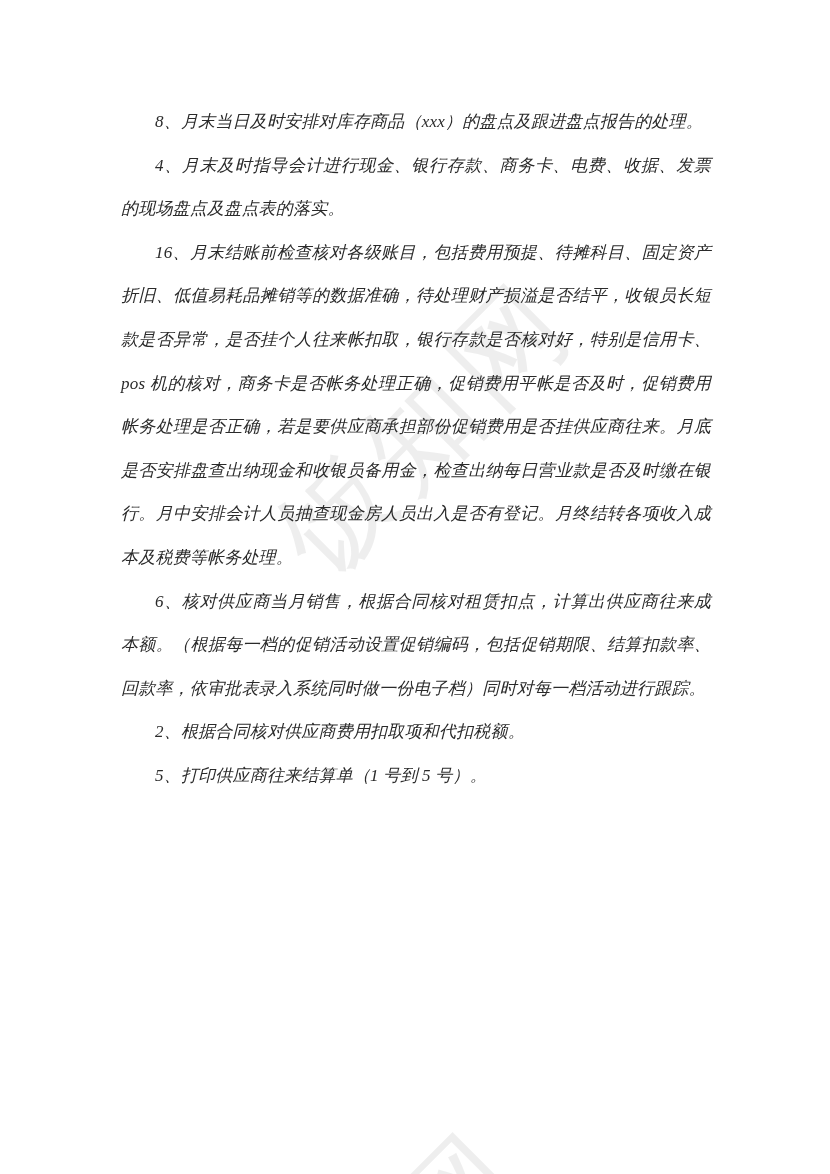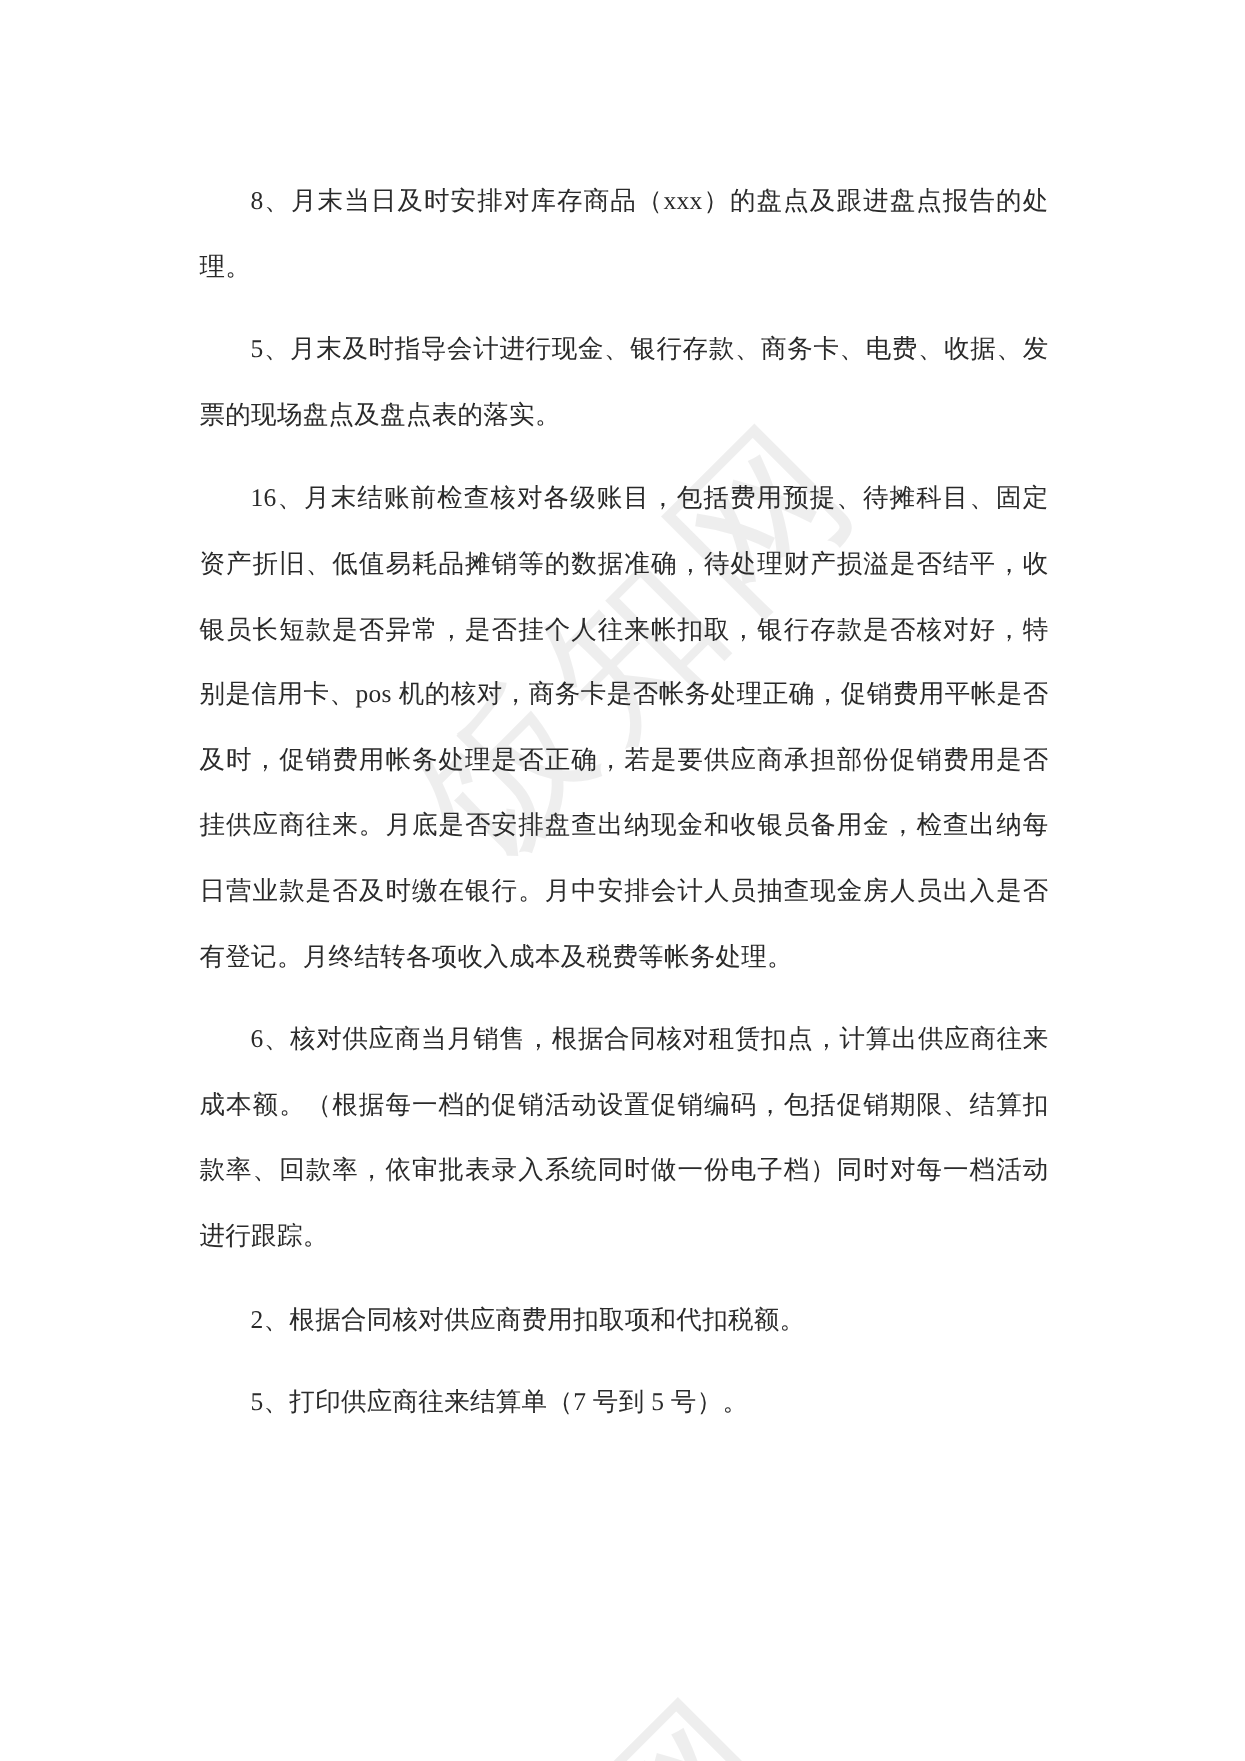--- a/index.html
+++ b/index.html
@@ -16,23 +16,24 @@
     left: 121px;
     top: 100px;
     width: 590px;
     font-size: 17px;
     line-height: 43.6px;
     color: #2a2a2a;
     text-align: justify;
     letter-spacing: 0.2px;
   }
   .doc p {
-    margin: 12px;
+    margin: 0;
     padding: 0;
     text-indent: 2em;
+    font-style: italic;
   }
   .watermark {
     position: absolute;
     font-family: "Liberation Sans", "DejaVu Sans", sans-serif;
     font-size: 110px;
     letter-spacing: 10px;
     line-height: 130px;
     width: 380px;
     height: 130px;
     text-align: center;
@@ -48,20 +49,20 @@
 </head>
 <body>
 
 <div class="page">
 
   <div id="wm-center" class="watermark">饭知网</div>
   <div id="wm-bottom" class="watermark">饭知网</div>
 
   <div class="doc">
     <p>8、月末当日及时安排对库存商品（xxx）的盘点及跟进盘点报告的处理。</p>
-    <p>5、月末及时指导会计进行现金、银行存款、商务卡、电费、收据、发票的现场盘点及盘点表的落实。</p>
+    <p>4、月末及时指导会计进行现金、银行存款、商务卡、电费、收据、发票的现场盘点及盘点表的落实。</p>
     <p>16、月末结账前检查核对各级账目，包括费用预提、待摊科目、固定资产折旧、低值易耗品摊销等的数据准确，待处理财产损溢是否结平，收银员长短款是否异常，是否挂个人往来帐扣取，银行存款是否核对好，特别是信用卡、pos 机的核对，商务卡是否帐务处理正确，促销费用平帐是否及时，促销费用帐务处理是否正确，若是要供应商承担部份促销费用是否挂供应商往来。月底是否安排盘查出纳现金和收银员备用金，检查出纳每日营业款是否及时缴在银行。月中安排会计人员抽查现金房人员出入是否有登记。月终结转各项收入成本及税费等帐务处理。</p>
     <p>6、核对供应商当月销售，根据合同核对租赁扣点，计算出供应商往来成本额。（根据每一档的促销活动设置促销编码，包括促销期限、结算扣款率、回款率，依审批表录入系统同时做一份电子档）同时对每一档活动进行跟踪。</p>
     <p>2、根据合同核对供应商费用扣取项和代扣税额。</p>
-    <p>5、打印供应商往来结算单（7 号到 5 号）。</p>
+    <p>5、打印供应商往来结算单（1 号到 5 号）。</p>
   </div>
 
 </div>
 
 </body></html>

